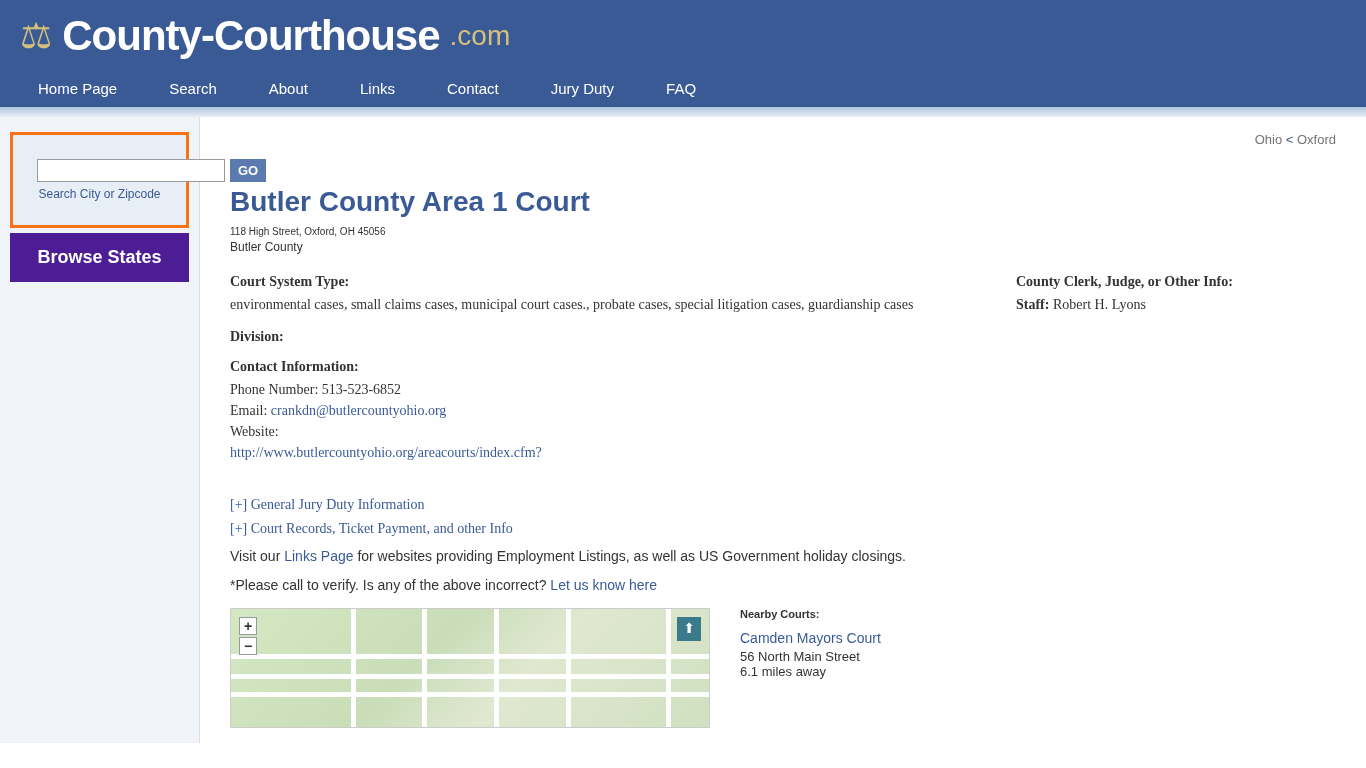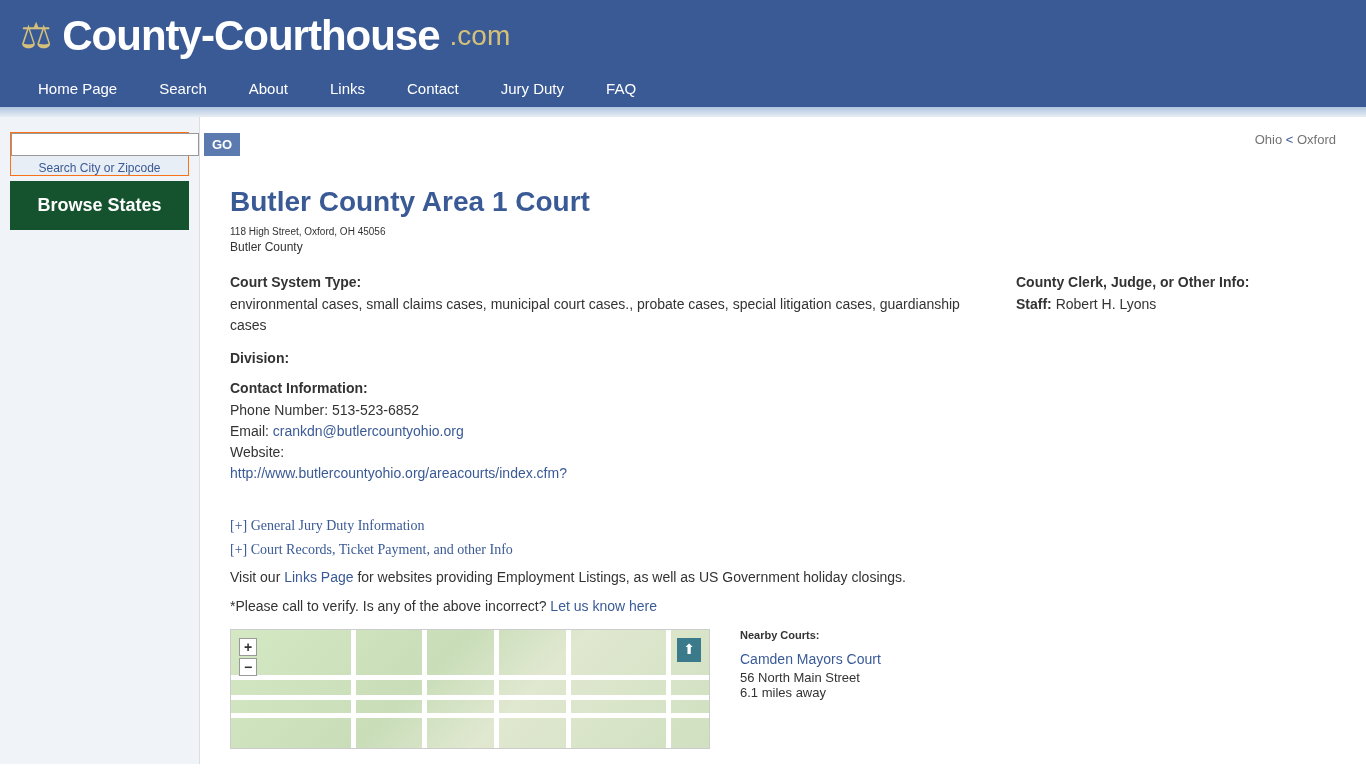--- a/index.html
+++ b/index.html
@@ -32,21 +32,21 @@
     }
     #site-title-com {
       font-size: 28px;
       color: #d4c07a;
       font-weight: normal;
     }
 
     
     #nav {
       display: flex;
-      gap: 6px;
+      gap: 16px;
       background: #3a5a96;
     }
     .nav-item {
       color: #fff;
       padding: 10px 18px;
       cursor: pointer;
       font-size: 15px;
       text-decoration: none;
       display: block;
     }
@@ -66,22 +66,22 @@
     
     #sidebar {
       width: 200px;
       min-width: 200px;
       background: #f0f4f8;
       padding: 15px 10px;
       border-right: 1px solid #ddd;
     }
     #search-box-area {
       background: #e8eef5;
-      border: 1px solid #f97316;
-      padding: 0;
+      border: 3px solid #f97316;
+      padding: 24px;
       margin-bottom: 5px;
     }
     #search-input-row {
       display: flex;
       gap: 5px;
       margin-bottom: 5px;
     }
     #city-zip-input {
       flex: 1;
       border: 1px solid #999;
@@ -97,21 +97,21 @@
       font-size: 13px;
       font-weight: bold;
     }
     #search-label {
       font-size: 12px;
       color: #3a5a96;
       text-align: center;
       display: block;
     }
     #browse-states-btn {
-      background: #14532d;
+      background: #4c1d95;
       color: #fff;
       text-align: center;
       padding: 14px 4px;
       font-size: 18px;
       font-weight: bold;
       cursor: pointer;
       margin-top: 0;
     }
 
     
@@ -147,20 +147,21 @@
     #court-county {
       font-size: 12px;
       color: #333;
       margin-bottom: 20px;
     }
 
     #court-info-grid {
       display: flex;
       gap: 40px;
       margin-bottom: 20px;
+      font-family: Liberation Serif, serif;
     }
     #court-info-left {
       flex: 1;
     }
     #court-info-right {
       flex: 0 0 320px;
     }
 
     .info-label {
       font-weight: bold;

